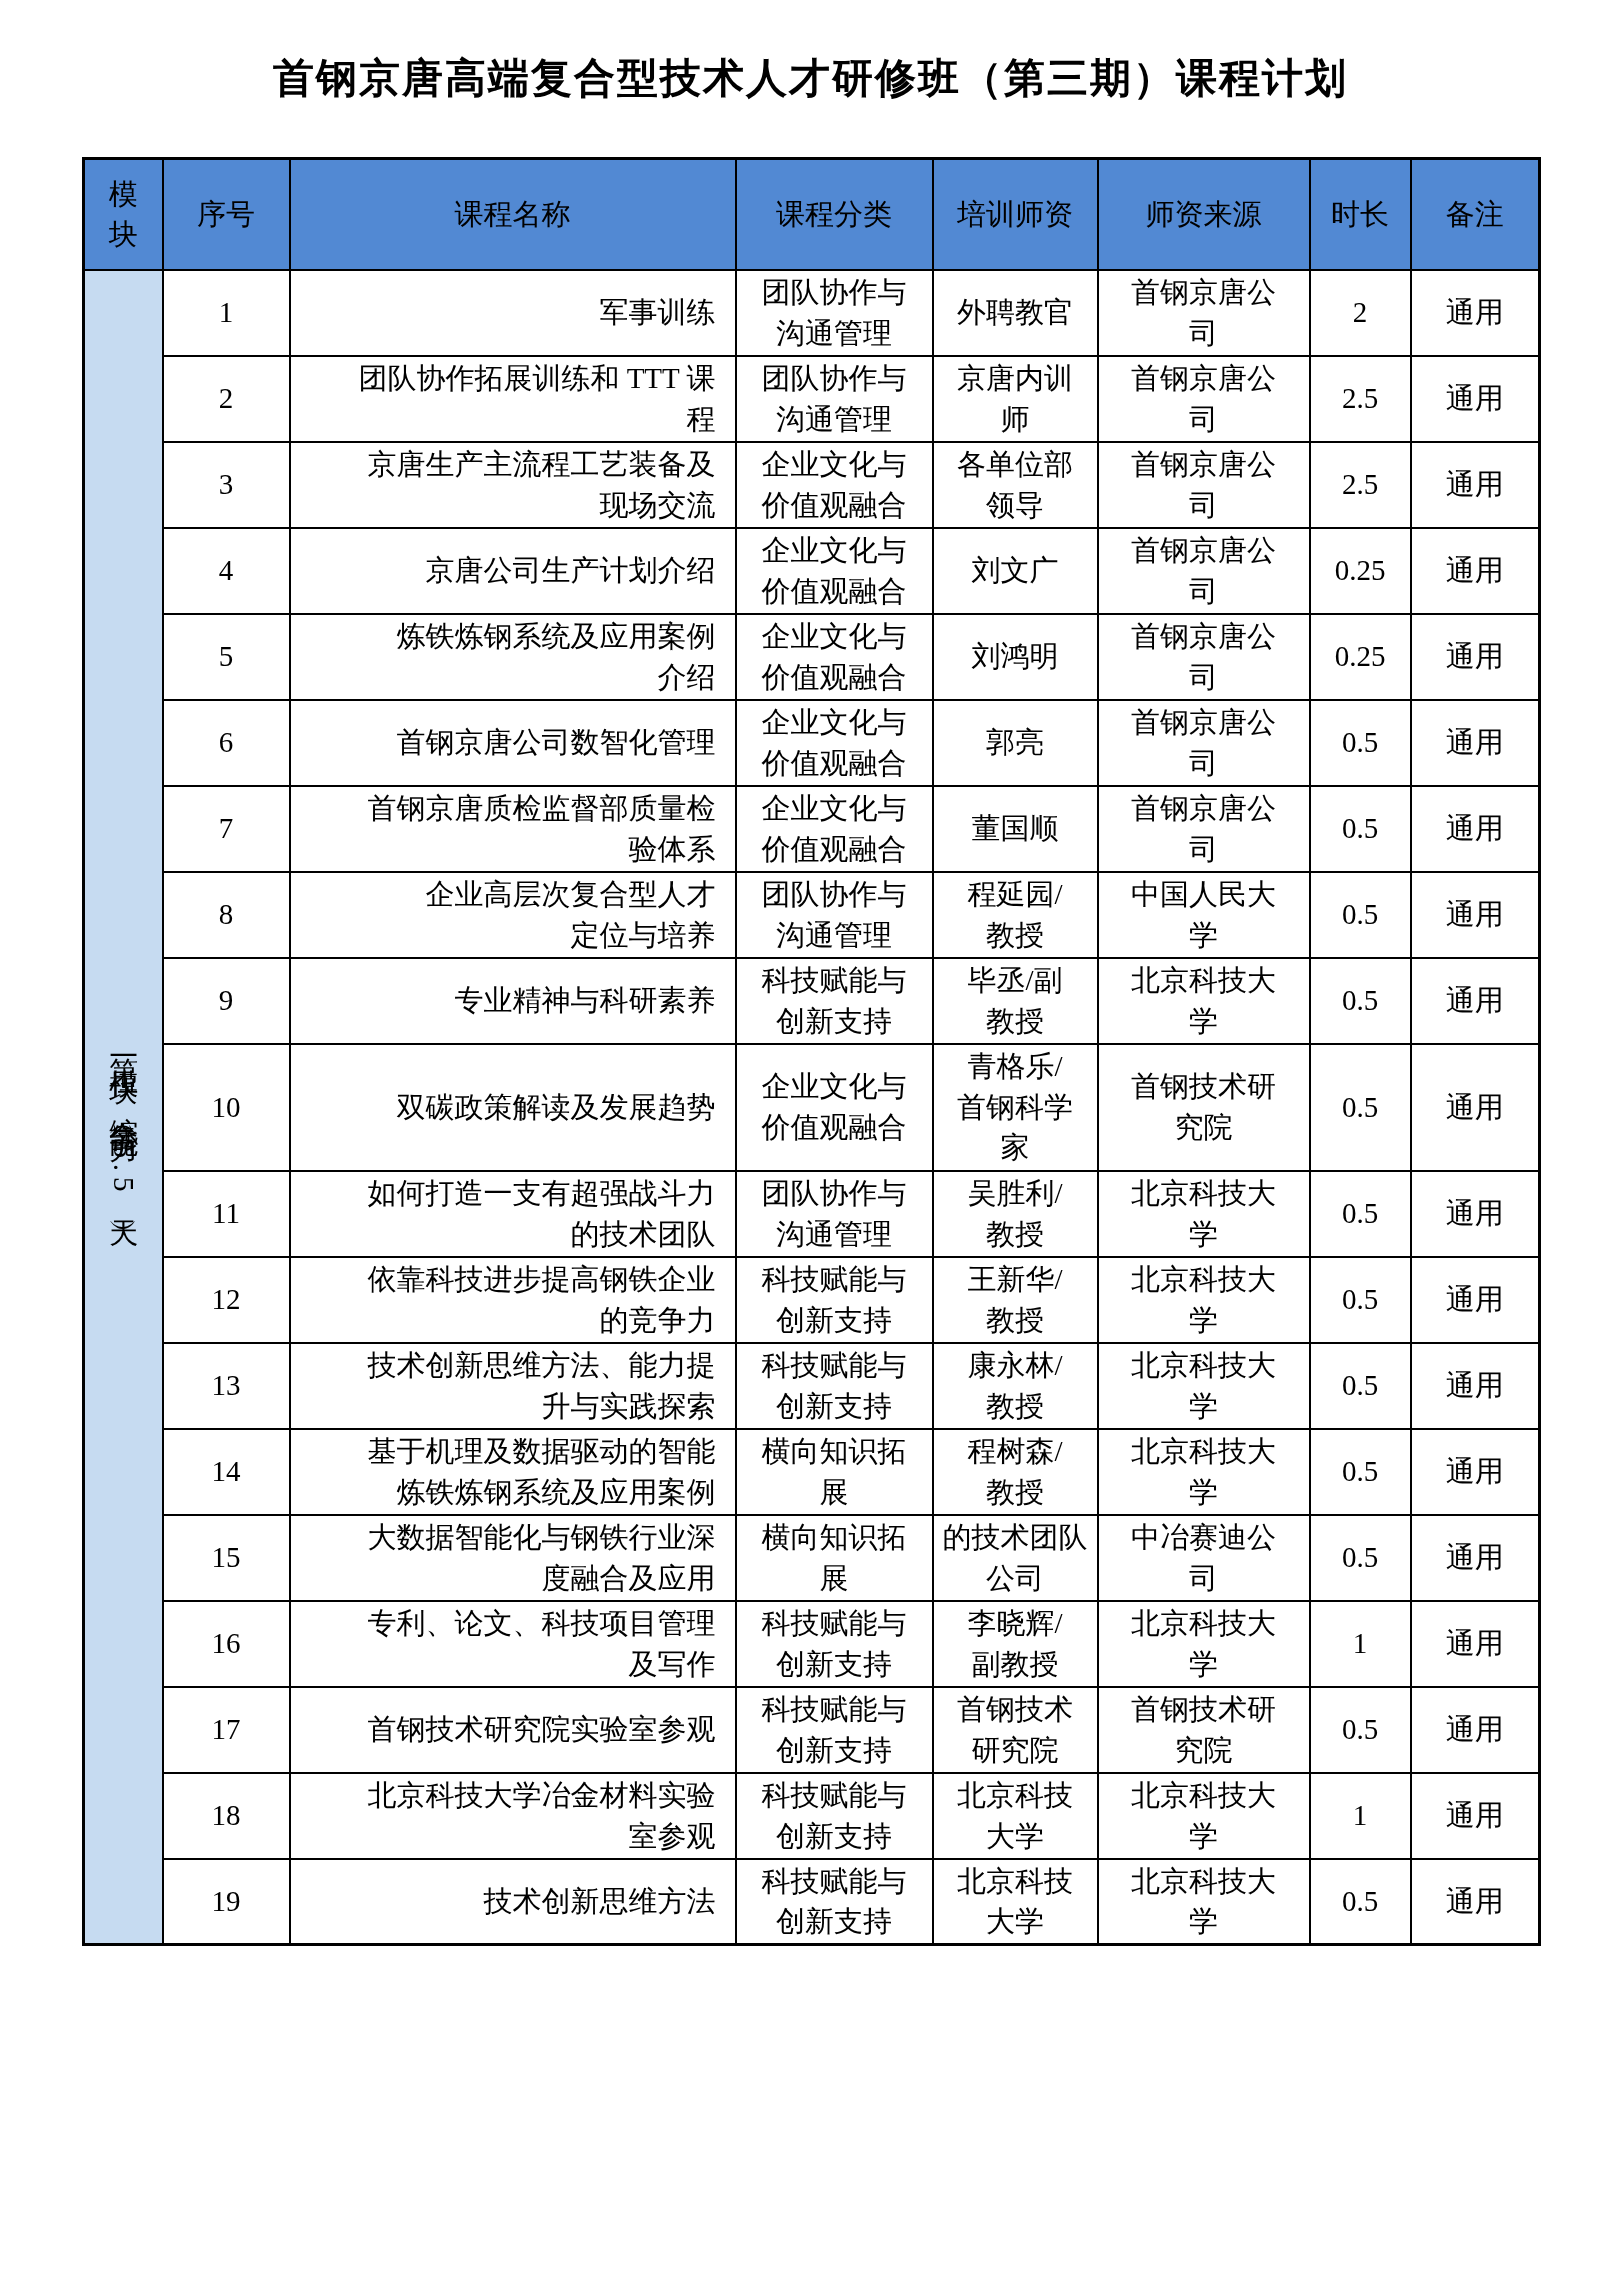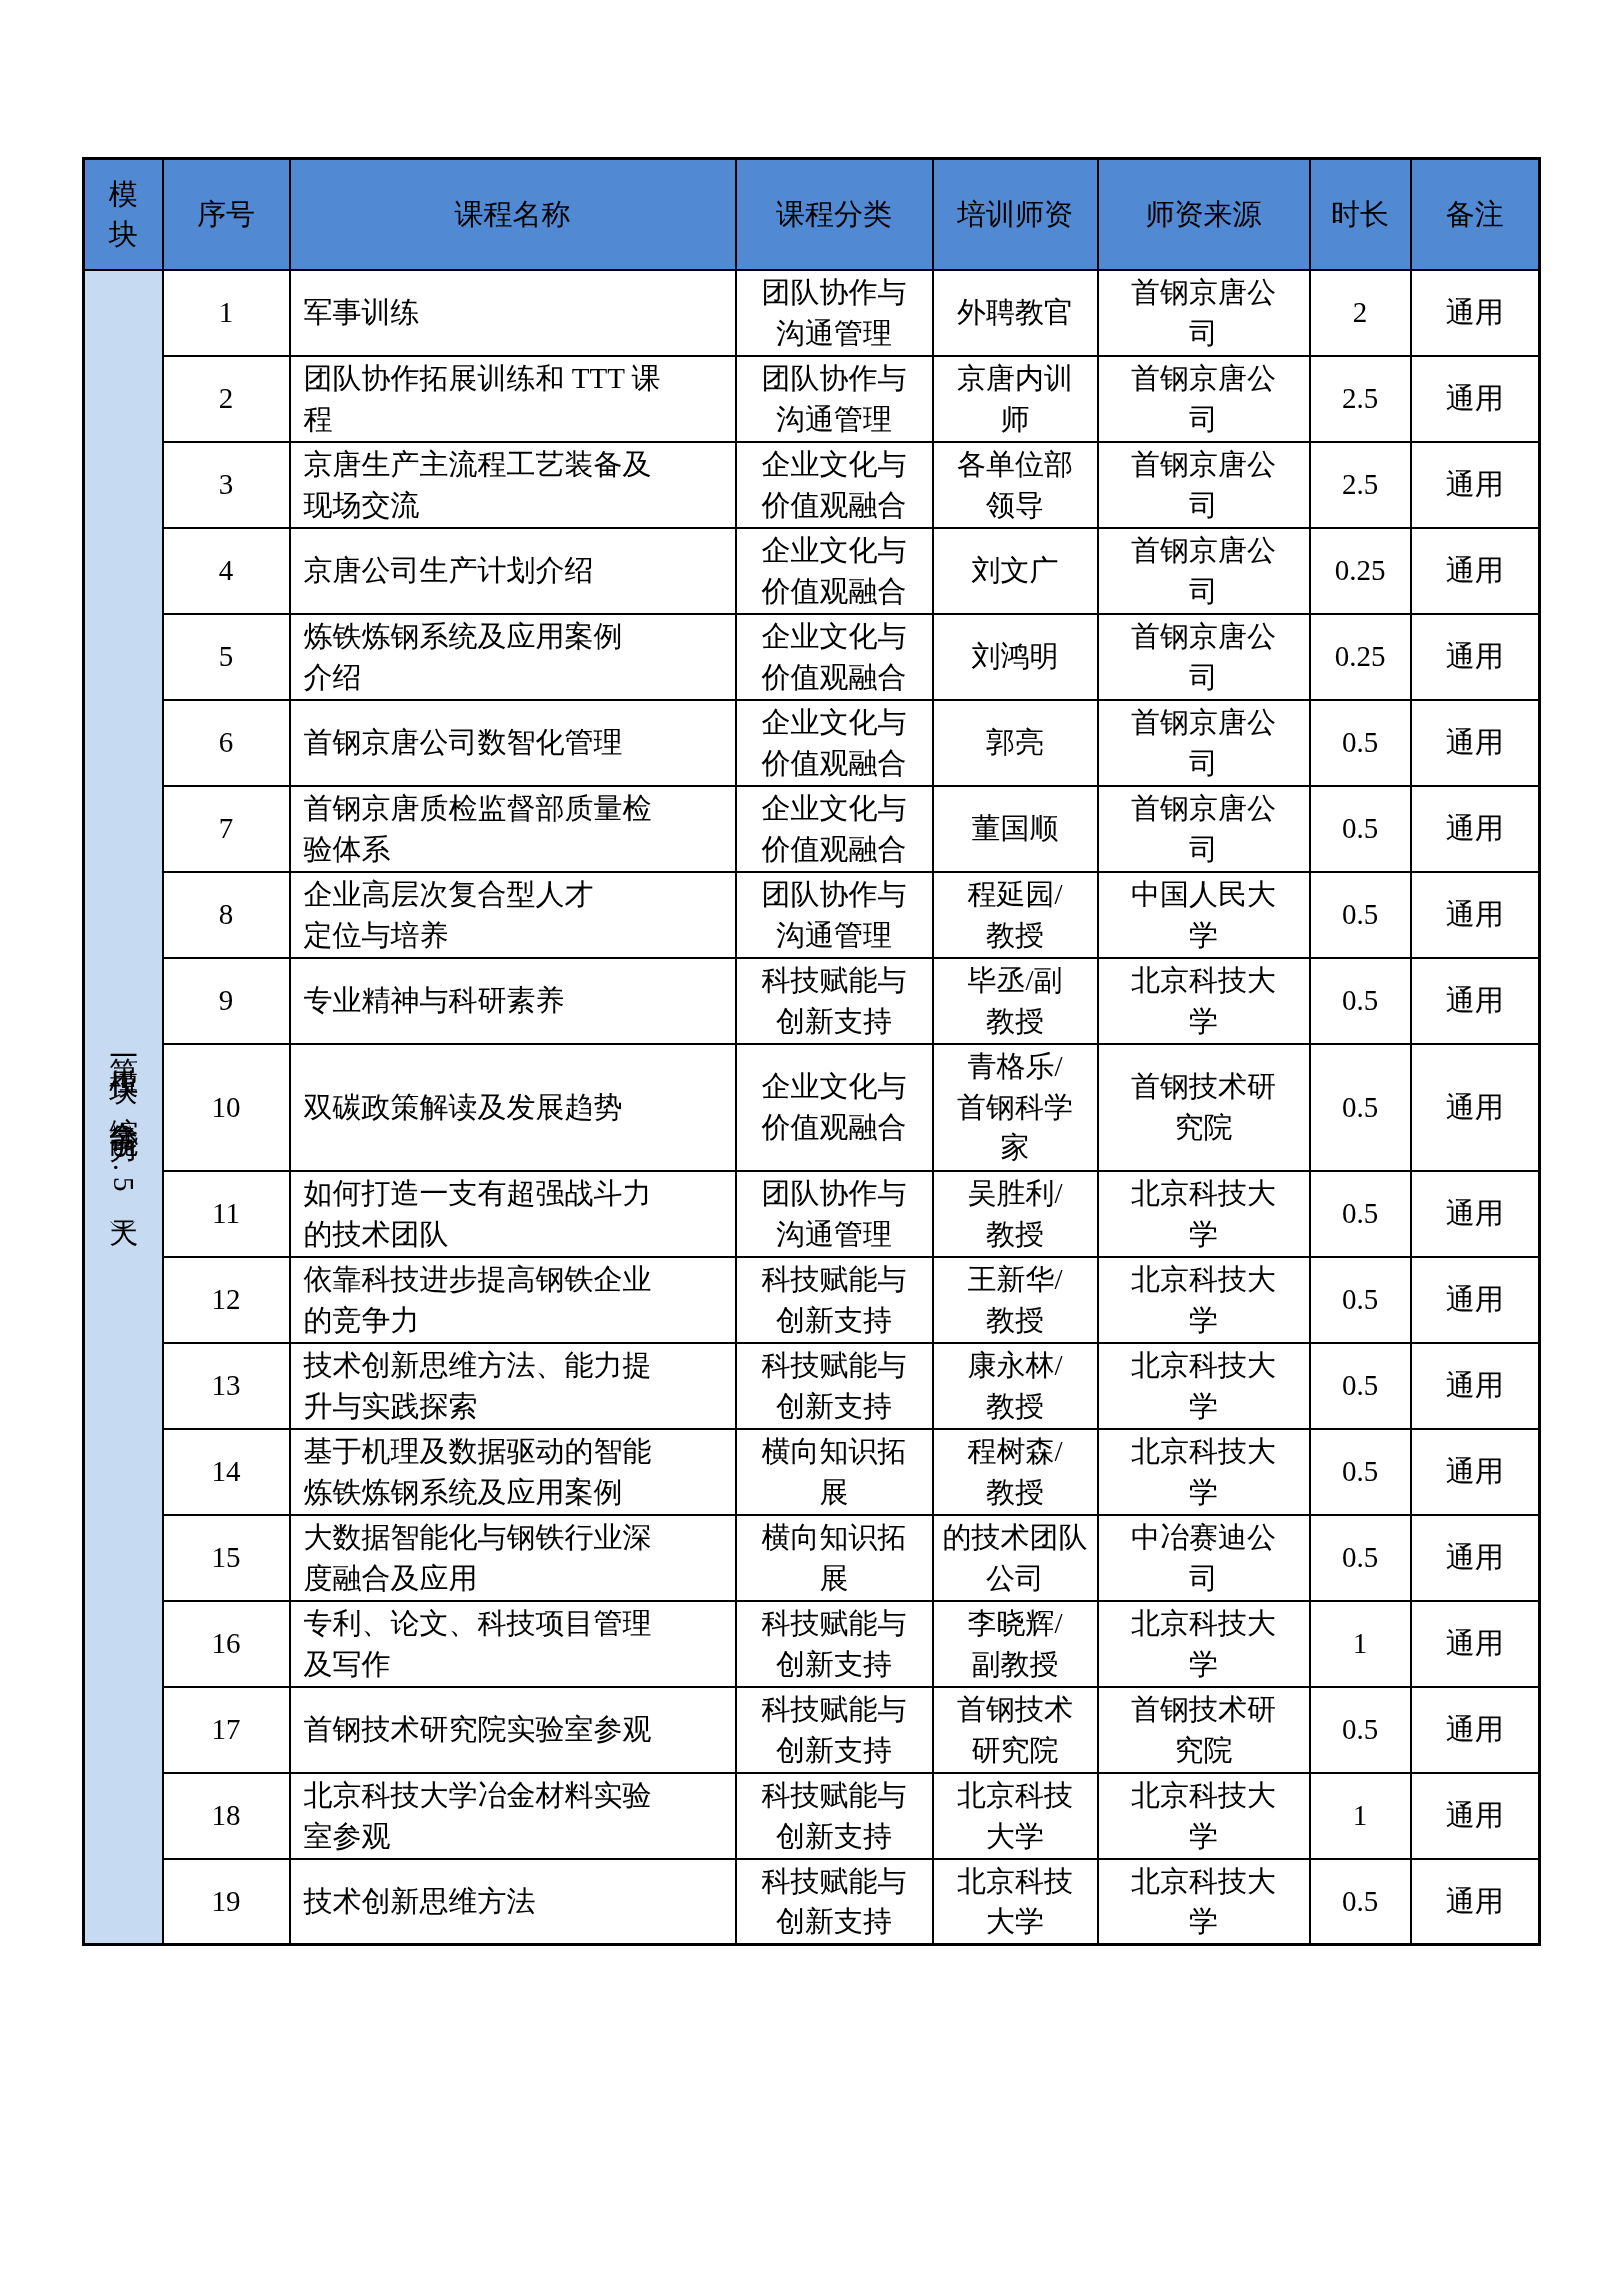--- a/index.html
+++ b/index.html
@@ -62,26 +62,27 @@
     text-align: center;
   }
   .module-text {
     display: inline-block;
     writing-mode: vertical-rl;
     text-orientation: mixed;
     letter-spacing: 5.9px;
     line-height: 1.1;
   }
   .c-no, .c-cat, .c-teacher, .c-source, .c-dur, .c-note { text-align: center; }
-  .c-name { text-align: left; padding: 0 13px; }
+  .c-name { text-align: right; padding: 0 19px; }
 </style>
 </head>
 <body>
 
 <div class="page">
+  <h1 class="title">首钢京唐高端复合型技术人才研修班（第三期）课程计划</h1>
 
   <table class="course-table">
     <colgroup>
       <col style="width:79px">
       <col style="width:127px">
       <col style="width:446px">
       <col style="width:197px">
       <col style="width:165px">
       <col style="width:212px">
       <col style="width:101px">

